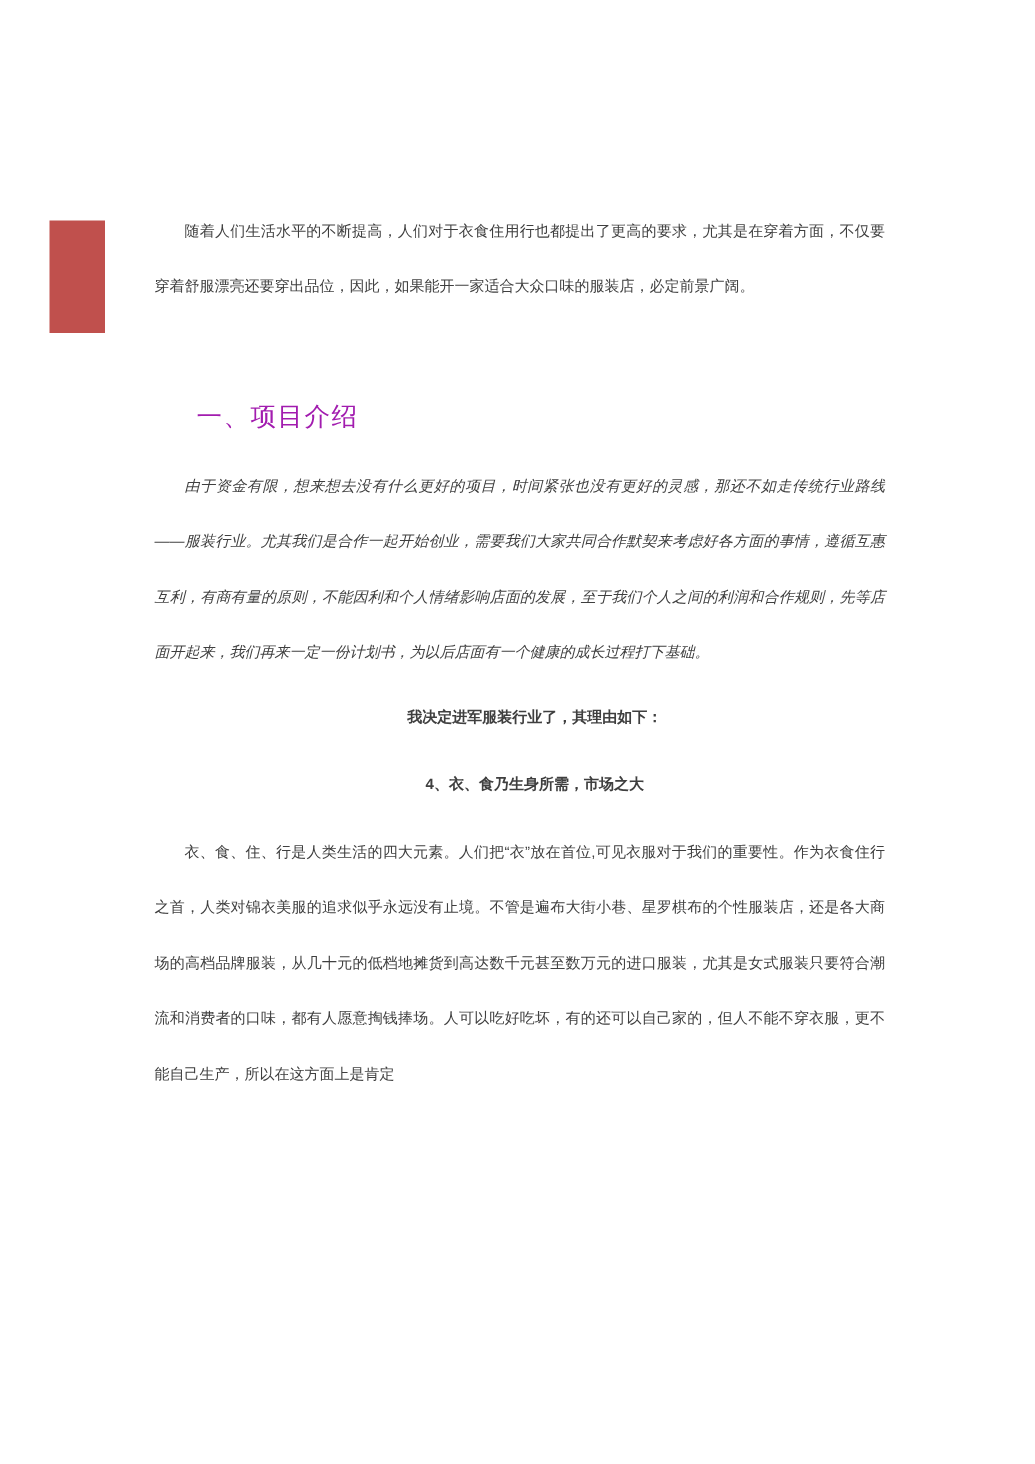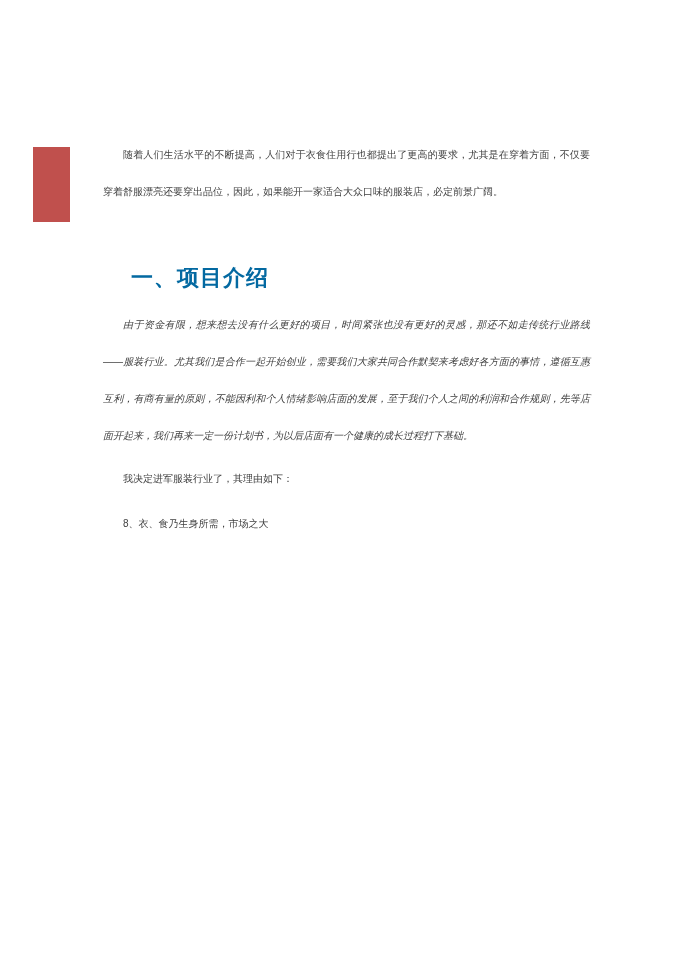--- a/index.html
+++ b/index.html
@@ -33,28 +33,29 @@
   }
   .para {
     margin: 0;
     font-size: 10px;
     line-height: 37px;
     text-align: justify;
     text-indent: 2em;
     word-break: break-all;
   }
   .para.single {
-    text-align: left;
+    text-align: center;
+    font-weight: bold;
   }
   .heading {
     margin: 55px 0 0 0;
-    font-size: 22px;
+    font-size: 17px;
     line-height: 26px;
-    font-weight: bold;
-    color: #0369a1;
+    font-weight: normal;
+    color: #a21caf;
     text-indent: 28px;
     letter-spacing: 1px;
   }
   .mt15 { margin-top: 15px; font-style: italic; }
   .mt8  { margin-top: 8px; }
   .mt6  { margin-top: 6px; }
 </style>
 </head>
 <body>
 
@@ -65,17 +66,18 @@
   <div class="content">
 
     <p class="para intro">随着人们生活水平的不断提高，人们对于衣食住用行也都提出了更高的要求，尤其是在穿着方面，不仅要穿着舒服漂亮还要穿出品位，因此，如果能开一家适合大众口味的服装店，必定前景广阔。</p>
 
     <h2 class="heading">一、项目介绍</h2>
 
     <p class="para mt15">由于资金有限，想来想去没有什么更好的项目，时间紧张也没有更好的灵感，那还不如走传统行业路线——服装行业。尤其我们是合作一起开始创业，需要我们大家共同合作默契来考虑好各方面的事情，遵循互惠互利，有商有量的原则，不能因利和个人情绪影响店面的发展，至于我们个人之间的利润和合作规则，先等店面开起来，我们再来一定一份计划书，为以后店面有一个健康的成长过程打下基础。</p>
 
     <p class="para single mt6">我决定进军服装行业了，其理由如下：</p>
 
-    <p class="para single mt8">8、衣、食乃生身所需，市场之大</p>
+    <p class="para single mt8">4、衣、食乃生身所需，市场之大</p>
 
+    <p class="para mt8">衣、食、住、行是人类生活的四大元素。人们把“衣”放在首位,可见衣服对于我们的重要性。作为衣食住行之首，人类对锦衣美服的追求似乎永远没有止境。不管是遍布大街小巷、星罗棋布的个性服装店，还是各大商场的高档品牌服装，从几十元的低档地摊货到高达数千元甚至数万元的进口服装，尤其是女式服装只要符合潮流和消费者的口味，都有人愿意掏钱捧场。人可以吃好吃坏，有的还可以自己家的，但人不能不穿衣服，更不能自己生产，所以在这方面上是肯定</p>
 
   </div>
 </div>
 
 </body></html>

